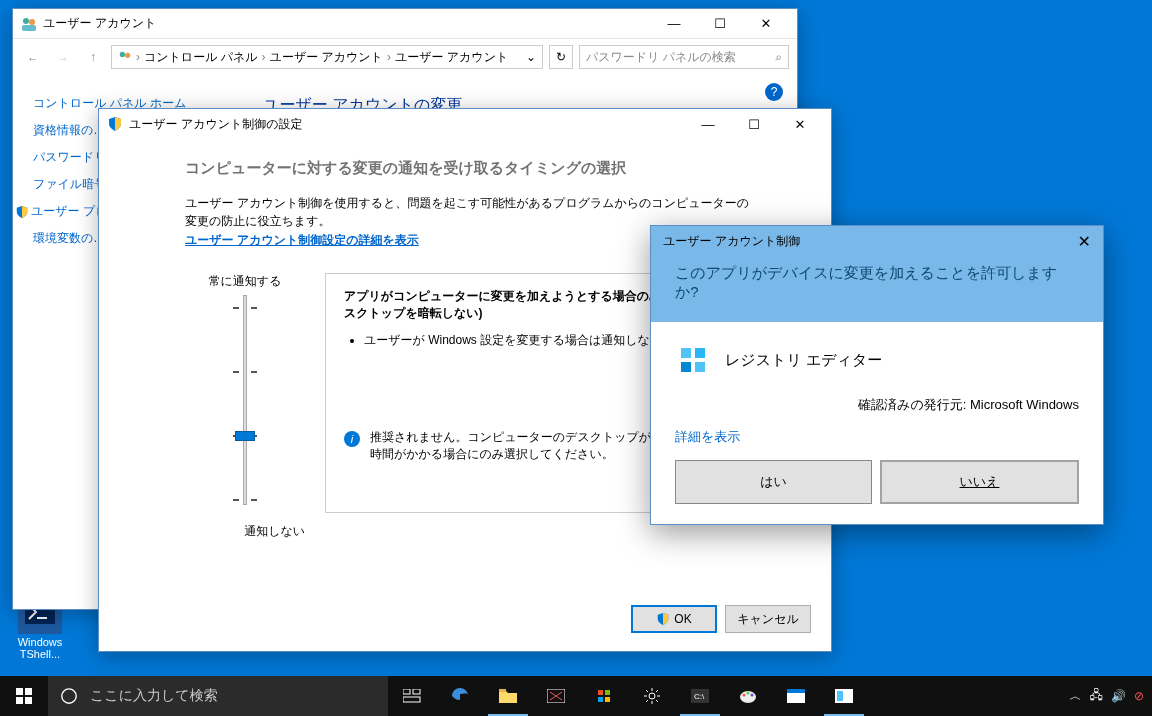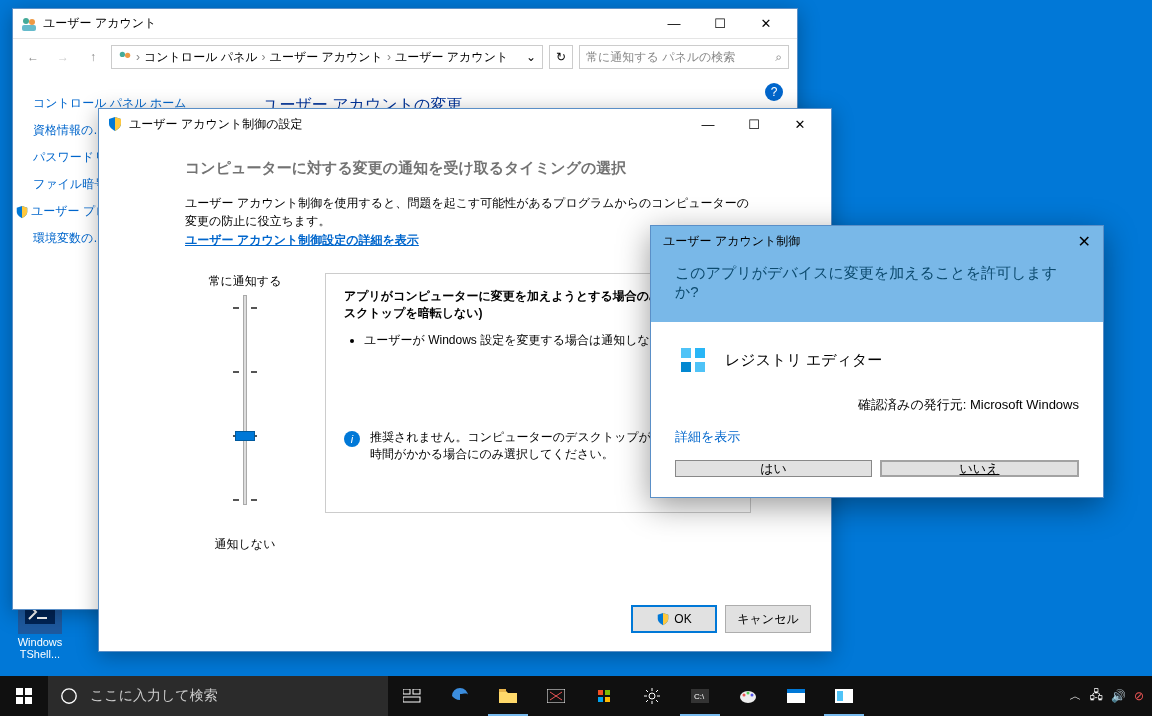--- a/index.html
+++ b/index.html
@@ -33,21 +33,21 @@
 
 .win2 { position: absolute; top: 108px; left: 98px; width: 734px; height: 544px; background: #fff; border: 1px solid #5a8fc7; box-shadow: 0 4px 20px rgba(0,0,0,0.3); }
 .win2-titlebar { height: 30px; display: flex; align-items: center; padding: 0 8px; font-size: 12px; }
 .win2-body { padding: 20px 80px 0 86px; }
 .win2-body h2 { color: #737373; font-size: 15px; font-weight: bold; margin-bottom: 16px; }
 .win2-body p { font-size: 12px; line-height: 1.5; margin-bottom: 0; }
 .win2-body a { color: #0066cc; font-size: 12px; text-decoration: underline; font-weight: bold; }
 .slider-area { display: flex; margin-top: 24px; }
 .slider-col { width: 120px; text-align: center; font-size: 12px; position: relative; height: 280px; }
 .slider-label-top { margin-bottom: 10px; }
-.slider-label-bottom { position: absolute; bottom: 0; width: 100%; }
+.slider-label-bottom { position: absolute; bottom: 13px; width: 100%; text-align: right; }
 .slider-track { position: absolute; top: 22px; left: 50%; width: 4px; height: 210px; background: linear-gradient(#ddd, #ddd); border: 1px solid #aaa; transform: translateX(-50%); }
 .slider-tick { position: absolute; width: 24px; left: 50%; transform: translateX(-50%); display: flex; justify-content: space-between; }
 .slider-tick span { display: block; width: 6px; height: 2px; background: #555; }
 .slider-thumb { position: absolute; left: 50%; transform: translateX(-50%); width: 20px; height: 10px; background: #0078d7; border: 1px solid #005a9e; }
 .desc-box { flex: 1; border: 1px solid #ccc; padding: 14px 18px; font-size: 12px; margin-left: 20px; height: 240px; }
 .desc-box .bold { font-weight: bold; margin-bottom: 10px; }
 .desc-box ul { list-style: disc; margin-left: 20px; }
 .info-row { display: flex; margin-top: 24px; font-size: 12px; gap: 10px; align-items: flex-start; }
 .info-icon { width: 16px; height: 16px; background: #0078d7; border-radius: 50%; color: white; font-size: 11px; text-align: center; line-height: 16px; font-style: italic; flex-shrink: 0; margin-top: 2px; }
 .win2-footer { position: absolute; bottom: 18px; right: 20px; display: flex; gap: 8px; }
@@ -58,21 +58,21 @@
 .uac { position: absolute; top: 225px; left: 650px; width: 454px; background: #fff; border: 1px solid #5a8fc7; box-shadow: 0 8px 30px rgba(0,0,0,0.4); }
 .uac-titlebar { background: #79b8e8; height: 30px; display: flex; align-items: center; padding: 0 12px; font-size: 12px; }
 .uac-titlebar .close { margin-left: auto; font-size: 16px; }
 .uac-head { background: #79b8e8; padding: 8px 24px 20px; font-size: 15px; color: #0c4a6e; }
 .uac-body { padding: 20px 24px; }
 .uac-app { display: flex; align-items: center; gap: 14px; font-size: 15px; margin-bottom: 18px; }
 .regedit-icon { width: 36px; height: 36px; }
 .uac-pub { font-size: 13px; margin-bottom: 14px; text-align: right; }
 .uac-details { color: #0066cc; font-size: 13px; margin-bottom: 14px; }
 .uac-btns { display: flex; gap: 8px; }
-.uac-btn { flex: 1; height: 17px; background: #e1e1e1; border: 1px solid #888; font-size: 13px; display: flex; align-items: center; justify-content: center; }
+.uac-btn { flex: 1; height: 44px; background: #e1e1e1; border: 1px solid #888; font-size: 13px; display: flex; align-items: center; justify-content: center; }
 .uac-btn.focus { border: 2px solid #a3a3a3; text-decoration: underline; }
 
 
 .taskbar { position: absolute; bottom: 0; left: 0; width: 100%; height: 40px; background: #101010; display: flex; align-items: center; color: #fff; }
 .tb-start { width: 48px; height: 40px; display: flex; align-items: center; justify-content: center; }
 .tb-search { width: 340px; height: 40px; display: flex; align-items: center; padding: 0 12px; background: #2b2b2b; font-size: 14px; color: #ccc; gap: 12px; }
 .tb-item { width: 48px; height: 40px; display: flex; align-items: center; justify-content: center; position: relative; }
 .tb-tray { margin-left: auto; display: flex; align-items: center; padding-right: 8px; gap: 8px; font-size: 12px; }
 .active-underline::after { content: ''; position: absolute; bottom: 0; left: 4px; right: 4px; height: 2px; background: #76b9ed; }
 
@@ -117,21 +117,21 @@
       <span class="sep">›</span>
       <span>コントロール パネル</span>
         <span class="sep">›</span>
       <span>ユーザー アカウント</span>
         <span class="sep">›</span>
       <span>ユーザー アカウント</span>
       <span style="margin-left:auto">⌄</span>
     </div>
     <div class="refresh-box">↻</div>
     <div class="search-box">
-      <span>常に通知する パネルの検索</span>
+      <span>パスワードリ パネルの検索</span>
       <span class="mag">⌕</span>
     </div>
   </div>
   <div class="help-icon">?</div>
   <div class="win1-body">
     <div class="sidebar">
       <a>コントロール パネル ホーム</a>
       <a>資格情報の…</a>
       <a>パスワードリ…</a>
       <a>ファイル暗号…</a>

